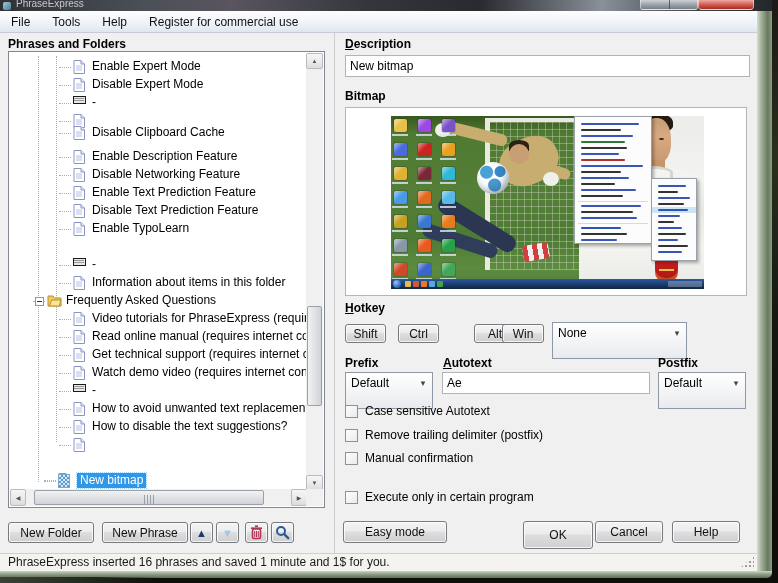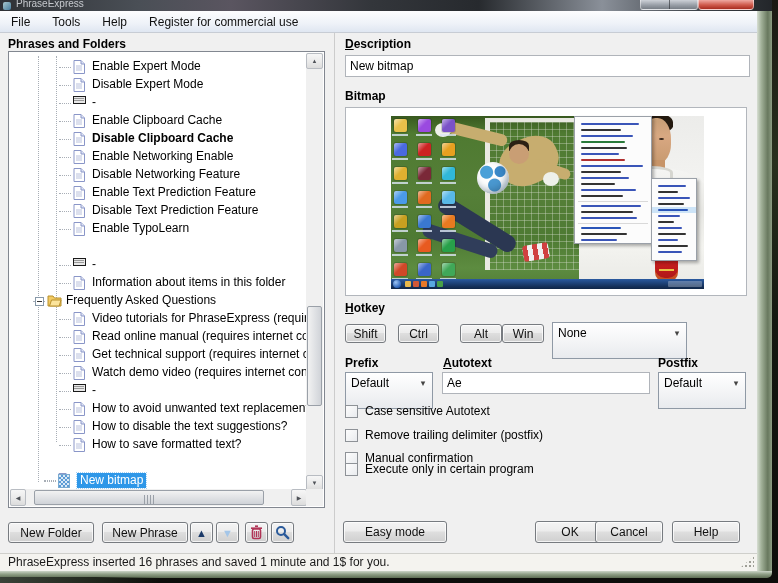--- a/index.html
+++ b/index.html
@@ -185,39 +185,38 @@
               </svg></span>
             <span class="tlabel" style="left: 82px;">-</span>
           </div>
           <div class="trow" style="top: 59px;">
             <i class="stub" style="left: 49px;"></i>
             <span class="ticon" style="left: 63px;"><svg width="12" height="14" viewBox="0 0 12 14">
                 <path d="M1 .5h7l3.5 3.5v9.5H1z" fill="#fff" stroke="#8a96c8"></path>
                 <path d="M8 .5v3.5h3.5" fill="#dde3f5" stroke="#8a96c8"></path>
                 <path d="M3 6h6M3 8h6M3 10h6" stroke="#b8c0dc"></path>
               </svg></span>
-            <span class="tlabel" style="left: 82px;">Enable Clipboard Cache</span>
-          </div>
-          <div class="trow" style="top: 77px; font-weight: bold;">
+          </div>
+          <div class="trow" style="top: 71px;">
             <i class="stub" style="left: 49px;"></i>
             <span class="ticon" style="left: 63px;"><svg width="12" height="14" viewBox="0 0 12 14">
                 <path d="M1 .5h7l3.5 3.5v9.5H1z" fill="#fff" stroke="#8a96c8"></path>
                 <path d="M8 .5v3.5h3.5" fill="#dde3f5" stroke="#8a96c8"></path>
                 <path d="M3 6h6M3 8h6M3 10h6" stroke="#b8c0dc"></path>
               </svg></span>
             <span class="tlabel" style="left: 82px;">Disable Clipboard Cache</span>
           </div>
           <div class="trow" style="top: 95px;">
             <i class="stub" style="left: 49px;"></i>
             <span class="ticon" style="left: 63px;"><svg width="12" height="14" viewBox="0 0 12 14">
                 <path d="M1 .5h7l3.5 3.5v9.5H1z" fill="#fff" stroke="#8a96c8"></path>
                 <path d="M8 .5v3.5h3.5" fill="#dde3f5" stroke="#8a96c8"></path>
                 <path d="M3 6h6M3 8h6M3 10h6" stroke="#b8c0dc"></path>
               </svg></span>
-            <span class="tlabel" style="left: 82px;">Enable Networking Enable</span>
+            <span class="tlabel" style="left: 82px;">Enable Description Feature</span>
           </div>
           <div class="trow" style="top: 113px;">
             <i class="stub" style="left: 49px;"></i>
             <span class="ticon" style="left: 63px;"><svg width="12" height="14" viewBox="0 0 12 14">
                 <path d="M1 .5h7l3.5 3.5v9.5H1z" fill="#fff" stroke="#8a96c8"></path>
                 <path d="M8 .5v3.5h3.5" fill="#dde3f5" stroke="#8a96c8"></path>
                 <path d="M3 6h6M3 8h6M3 10h6" stroke="#b8c0dc"></path>
               </svg></span>
             <span class="tlabel" style="left: 82px;">Disable Networking Feature</span>
           </div>
@@ -336,21 +335,20 @@
               </svg></span>
             <span class="tlabel" style="left: 82px;">How to disable the text suggestions?</span>
           </div>
           <div class="trow" style="top: 383px;">
             <i class="stub" style="left: 49px;"></i>
             <span class="ticon" style="left: 63px;"><svg width="12" height="14" viewBox="0 0 12 14">
                 <path d="M1 .5h7l3.5 3.5v9.5H1z" fill="#fff" stroke="#8a96c8"></path>
                 <path d="M8 .5v3.5h3.5" fill="#dde3f5" stroke="#8a96c8"></path>
                 <path d="M3 6h6M3 8h6M3 10h6" stroke="#b8c0dc"></path>
               </svg></span>
-            <span class="tlabel" style="left: 82px;">How to save formatted text?</span>
           </div>
           <div class="trow" style="top: 418px;">
             <i class="stub" style="left: 34px;"></i>
             <span class="ticon" style="left: 48px;"><svg width="12" height="14" viewBox="0 0 12 14">
                 <path d="M1 .5h7l3.5 3.5v9.5H1z" fill="#fff" stroke="#8a96c8"></path>
                 <path d="M8 .5v3.5h3.5" fill="#dde3f5" stroke="#8a96c8"></path>
                 <path d="M3 6h6M3 8h6M3 10h6" stroke="#b8c0dc"></path>
               </svg></span>
             <span class="tlabel" style="left: 67px;">Hello Rohit</span>
           </div>
@@ -590,21 +588,21 @@
           </div>
           <div class="mrow">
             <span class="mbar" style="width: 24px; background: rgb(58, 85, 184);"></span>
           </div>
         </div>
     </div>
 
     <div class="label ulf" style="left:345px;top:301px">Hotkey</div>
     <button class="btn" style="left:345px;top:324px;width:41px;height:19px">Shift</button>
     <button class="btn" style="left:398px;top:324px;width:41px;height:19px">Ctrl</button>
-    <button class="btn" style="left:460px;top:324px;width:42px;height:19px">Alt</button>
+    <button class="btn" style="left:474px;top:324px;width:42px;height:19px">Alt</button>
     <button class="btn" style="left:502px;top:324px;width:42px;height:19px">Win</button>
     <div class="combo" style="left:552px;top:322px;width:135px">
       <span class="combo-val">None</span>
       <span class="combo-arrow">▾</span>
     </div>
 
     <div class="label" style="left:345px;top:356px">Prefix</div>
     <div class="label ulf" style="left:443px;top:356px">Autotext</div>
     <div class="label" style="left:658px;top:356px">Postfix</div>
 
@@ -624,28 +622,28 @@
           <span class="cbl">Case sensitive Autotext</span>
         </label>
         <label class="cbrow" style="top: 428px;">
           <span class="cb"></span>
           <span class="cbl">Remove trailing delimiter (postfix)</span>
         </label>
         <label class="cbrow" style="top: 451px;">
           <span class="cb"></span>
           <span class="cbl">Manual confirmation</span>
         </label>
-        <label class="cbrow" style="top: 462px; text-align: right;">
+        <label class="cbrow" style="top: 490px; text-align: right;">
           <span class="cb"></span>
           <span class="cbl">Execute only in certain program</span>
         </label>
       </div>
 
     <button class="btn" style="left:343px;top:521px;width:104px;height:22px">Easy mode</button>
-    <button class="btn" style="left:535px;top:521px;width:70px;height:22px">OK</button>
+    <button class="btn" style="left:523px;top:521px;width:70px;height:28px">OK</button>
     <button class="btn" style="left:595px;top:521px;width:68px;height:22px">Cancel</button>
     <button class="btn" style="left:672px;top:521px;width:68px;height:22px">Help</button>
 
     <div class="statusbar">PhraseExpress inserted 16 phrases and saved 1 minute and 1$ for you.</div>
     <div class="grip"></div>
 
     <div class="border-right"></div>
     <div class="border-bottom"></div>
   </div>
 </div>

